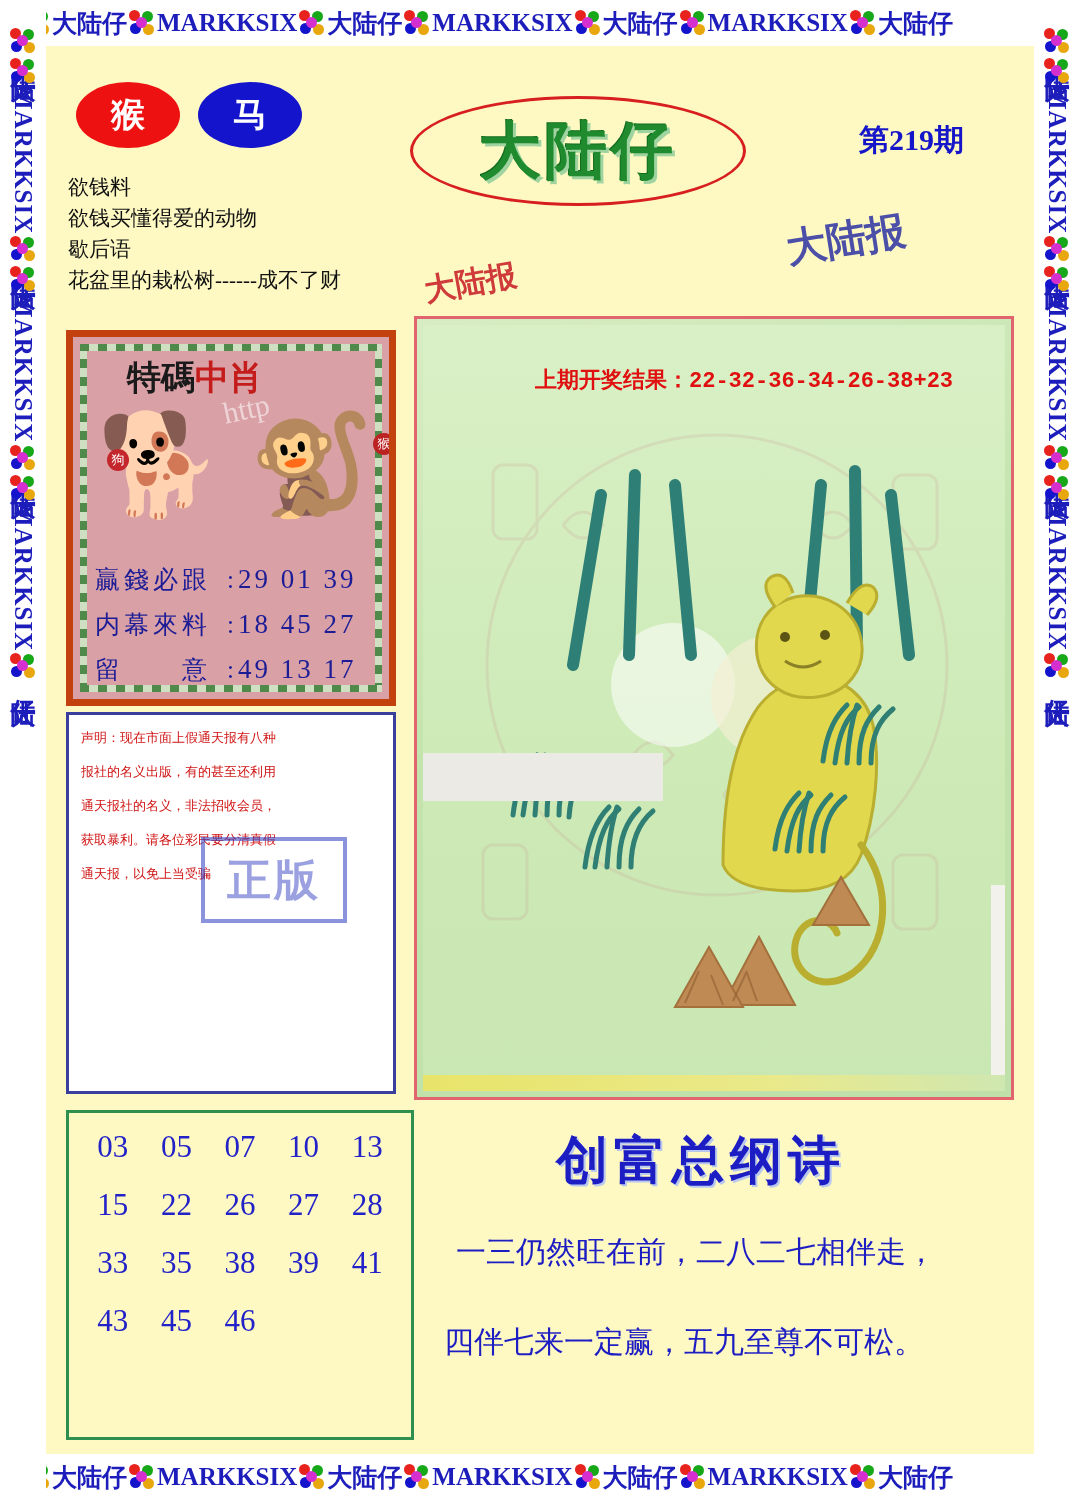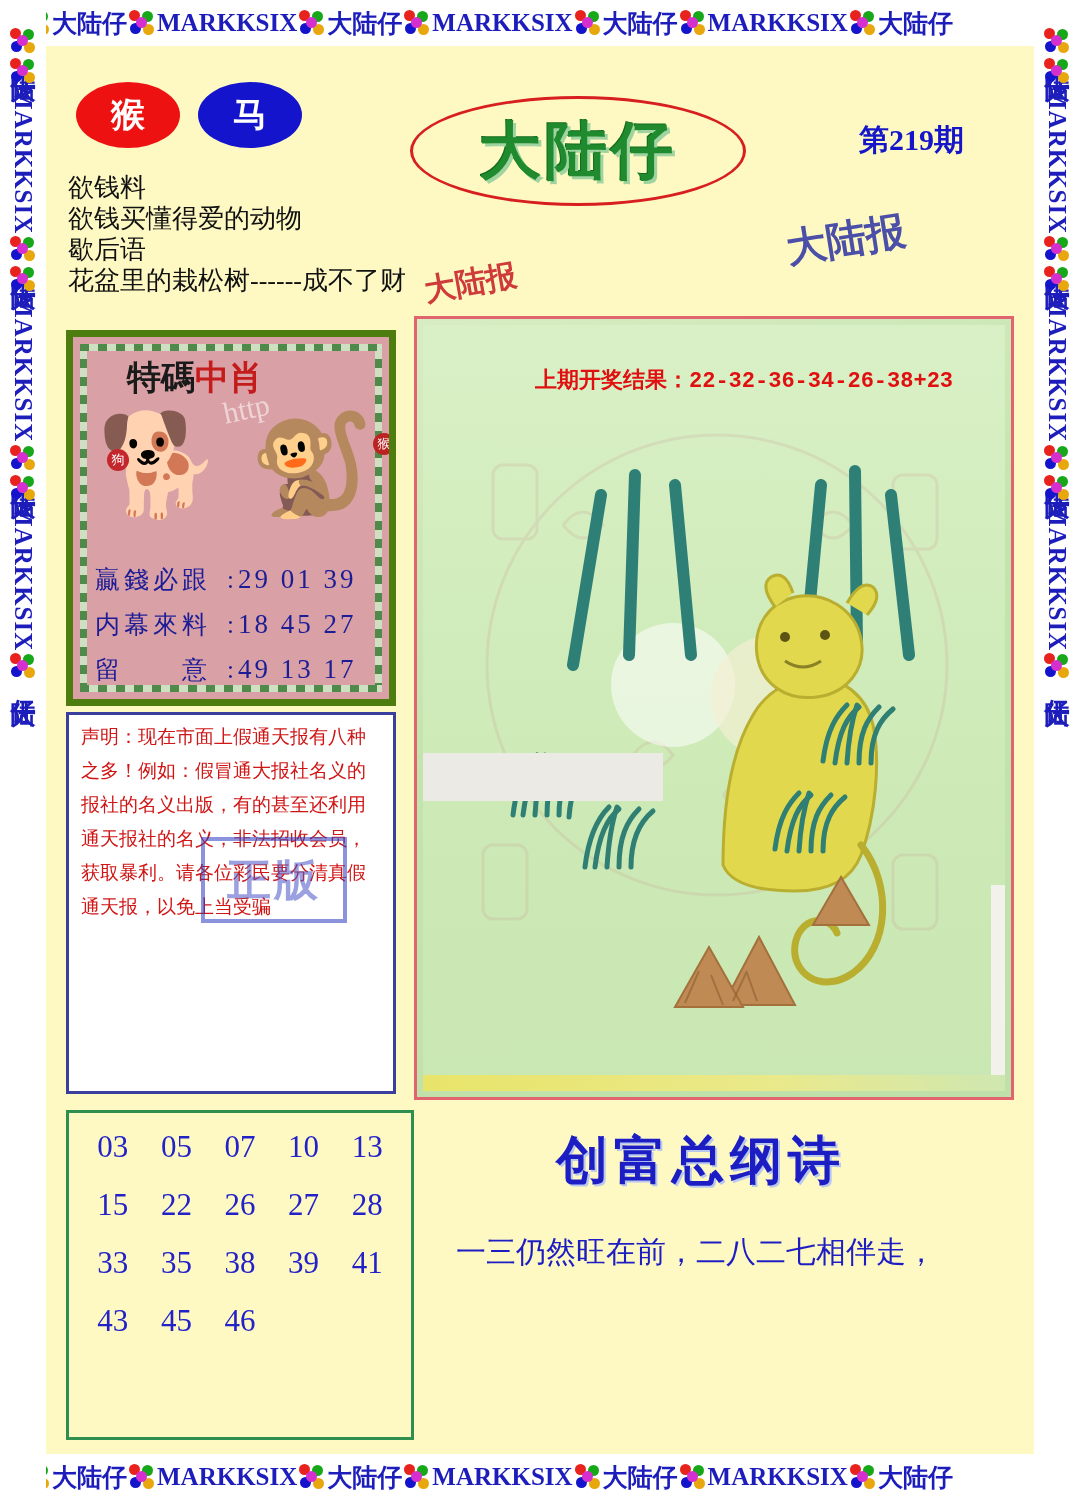--- a/index.html
+++ b/index.html
@@ -131,21 +131,21 @@
     font-family: "Liberation Serif", serif;
     font-size: 30px;
     font-weight: bold;
     color: #1515c9;
   }
 
   .riddle {
     position: absolute;
     left: 68px; top: 172px;
     font-family: "Liberation Serif", serif;
-    font-size: 26px;
+    font-size: 21px;
     color: #111111;
     line-height: 31px;
   }
   .riddle div { white-space: nowrap; }
 
   .stamp1 {
     position: absolute;
     left: 424px; top: 262px;
     font-family: "Liberation Serif", serif;
     font-size: 31px;
@@ -162,21 +162,21 @@
     color: #4b4fa8;
     transform: rotate(-9deg);
   }
 
   
   .pink-box {
     position: absolute;
     left: 66px; top: 330px;
     width: 330px; height: 376px;
     background: #d9a0a6;
-    border: 7px solid #4d7c0f;
+    border: 7px solid #c2410c;
     box-sizing: border-box;
     overflow: hidden;
   }
   .pink-box .leaf-border {
     position: absolute; inset: 0;
     border: 7px solid transparent;
     background:
       repeating-linear-gradient(90deg, #4f8a4a 0 9px, #cfe0c2 9px 18px) top left / 100% 7px no-repeat,
       repeating-linear-gradient(90deg, #4f8a4a 0 9px, #cfe0c2 9px 18px) bottom left / 100% 7px no-repeat,
       repeating-linear-gradient(0deg, #4f8a4a 0 9px, #cfe0c2 9px 18px) top left / 7px 100% no-repeat,
@@ -253,22 +253,22 @@
     left: 66px; top: 712px;
     width: 330px; height: 382px;
     border: 3px solid #3a3f9e;
     box-sizing: border-box;
     background: #ffffff;
     padding: 10px 12px;
     overflow: hidden;
   }
   .notice-box p {
     margin: 0 0 8px 0;
-    font-family: Liberation Mono, monospace;
-    font-size: 19px;
+    font-family: Liberation Serif, serif;
+    font-size: 13px;
     color: #d01515;
     line-height: 26px;
     white-space: nowrap;
   }
   .fake-stamp {
     position: absolute;
     left: 132px; top: 122px;
     width: 138px; height: 78px;
     border: 4px solid #2b3bbf;
     display: flex; align-items: center; justify-content: center;
@@ -662,21 +662,20 @@
       <div class="pick-row">
         <span class="pick-label">留　　意</span>
         <span class="pick-colon">:</span>
         <span class="pick-nums">49 13 17</span>
       </div>
     </div>
   </div>
 
   <div class="notice-box">
     <p>声明：现在市面上假通天报有八种</p>
-    <p>之多！例如：假冒通大报社名义的</p>
     <p>报社的名义出版，有的甚至还利用</p>
     <p>通天报社的名义，非法招收会员，</p>
     <p>获取暴利。请各位彩民要分清真假</p>
     <p>通天报，以免上当受骗</p>
     <div class="fake-stamp">正版</div>
   </div>
 
   <div class="num-box">
     <div class="num-grid">
       <span class="num-cell">03</span>
@@ -792,14 +791,15 @@
 
       <div class="blank-strip"></div>
       <div class="right-white"></div>
       <div class="pic-bottom-strip"></div>
       <div class="pic-result">上期开奖结果：22-32-36-34-26-38+23</div>
     </div>
   </div>
 
   <div class="poem-title">创富总纲诗</div>
   <div class="poem-line poem-l1">一三仍然旺在前，二八二七相伴走，</div>
+  <div class="poem-line poem-l2">四伴七来一定赢，五九至尊不可松。</div>
 
 </div>
 
 </body></html>

